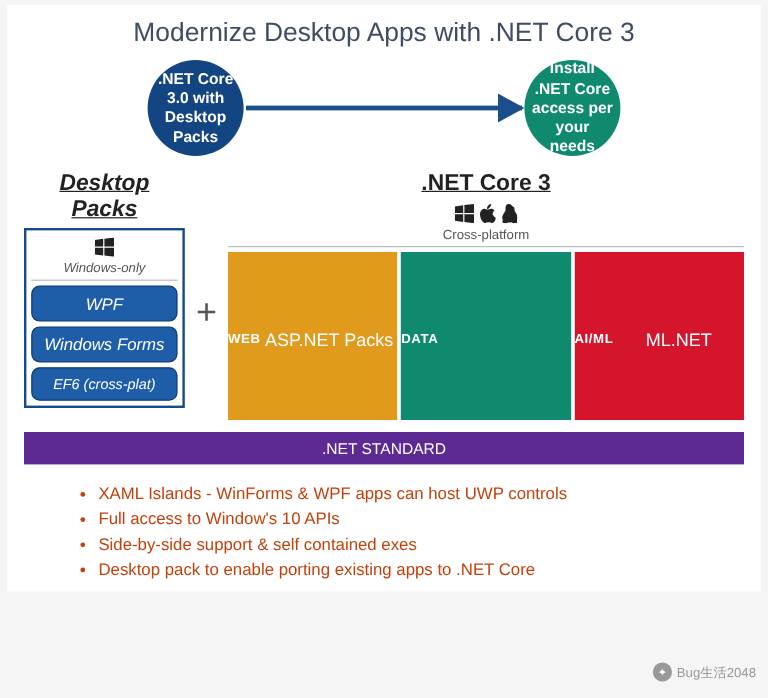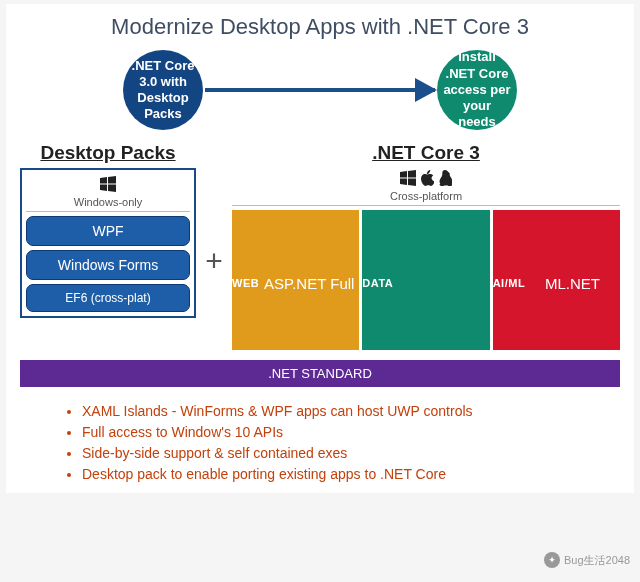--- a/index.html
+++ b/index.html
@@ -6,21 +6,21 @@
   body { font-family: "Segoe UI", Arial, sans-serif; background: #f5f5f5; width: 640px; height: 582px; color: #333; position: relative; }
   .slide { background: #fff; width: 628px; margin: 4px auto 0; padding: 10px 14px 8px; }
   .title { text-align: center; font-size: 22px; font-weight: 400; color: #3f4d63; margin-bottom: 10px; }
   .flow { display: flex; align-items: center; justify-content: center; gap: 2px; margin-bottom: 12px; }
   .circle { width: 80px; height: 80px; border-radius: 50%; color: #fff; display: flex; align-items: center; justify-content: center; text-align: center; font-size: 13px; font-weight: 700; line-height: 1.25; padding: 6px; }
   .c1 { background: #134583; }
   .c2 { background: #0f8a6f; }
   .arrow { position: relative; height: 4px; background: #1b4f8b; flex: 0 0 230px; }
   .arrow::after { content: ""; position: absolute; right: -2px; top: -10px; width: 0; height: 0; border-left: 22px solid #1b4f8b; border-top: 12px solid transparent; border-bottom: 12px solid transparent; }
   .cols { display: flex; align-items: stretch; gap: 0; }
-  .col-left { width: 176px; }
+  .col-left { width: 134px; font-style: italic; }
   .plus { width: 36px; display: flex; align-items: center; justify-content: center; font-size: 30px; color: #555; font-weight: 300; padding-top: 30px; }
   .col-right { flex: 1; }
   .h2 { text-align: center; font-size: 19px; font-weight: 700; text-decoration: underline; color: #222; margin-bottom: 4px; }
   .panel-l { border: 2px solid #164a8a; padding: 4px; background: #fff; }
   .plat { text-align: center; font-size: 11px; color: #555; border-bottom: 1px solid #bbb; padding: 2px 0 3px; margin-bottom: 4px; }
   .plat-icons { font-size: 14px; line-height: 1; margin-bottom: 2px; color: #222; }
   .stack { display: flex; flex-direction: column; gap: 4px; }
   .pill { background: #1e5ea8; color: #fff; border: 1px solid #0d3a72; border-radius: 7px; text-align: center; padding: 6px 2px; font-size: 14px; }
   .pill.sm { font-size: 12px; }
   .panel-r .plat { border-bottom: 1px solid #bbb; }
@@ -84,21 +84,21 @@
               </svg>
             <svg width="14" height="16" viewBox="0 0 14 16">
                 <path fill="#222" d="M7 0C5 0 4.3 1.5 4.3 3.2c0 1.2.1 2-.6 3.3C3 7.8 1.5 9.5 1.5 11.5c0 .8.3 1.5.7 2-.3.2-.6.6-.6 1.1 0 .8.7 1.4 1.6 1.4h2.2c.5 0 1-.3 1.2-.7.3.1.8.2 1.4.2s1.1-.1 1.4-.2c.2.4.7.7 1.2.7h2.2c.9 0 1.6-.6 1.6-1.4 0-.5-.3-.9-.6-1.1.4-.5.7-1.2.7-2 0-2-1.5-3.7-2.2-5-.7-1.3-.6-2.1-.6-3.3C9.7 1.5 9 0 7 0z"></path>
               </svg>
           </div>
           <span>Cross-platform</span>
         </div>
         <div class="grid3">
           <div class="card web">
             <div class="hdr">WEB</div>
-            <div class="body">ASP.NET Full</div>
+            <div class="body">ASP.NET Packs</div>
           </div>
           <div class="card data">
             <div class="hdr">DATA</div>
           </div>
           <div class="card ai">
             <div class="hdr">AI/ML</div>
             <div class="body">ML.NET</div>
           </div>
         </div>
       </div>

